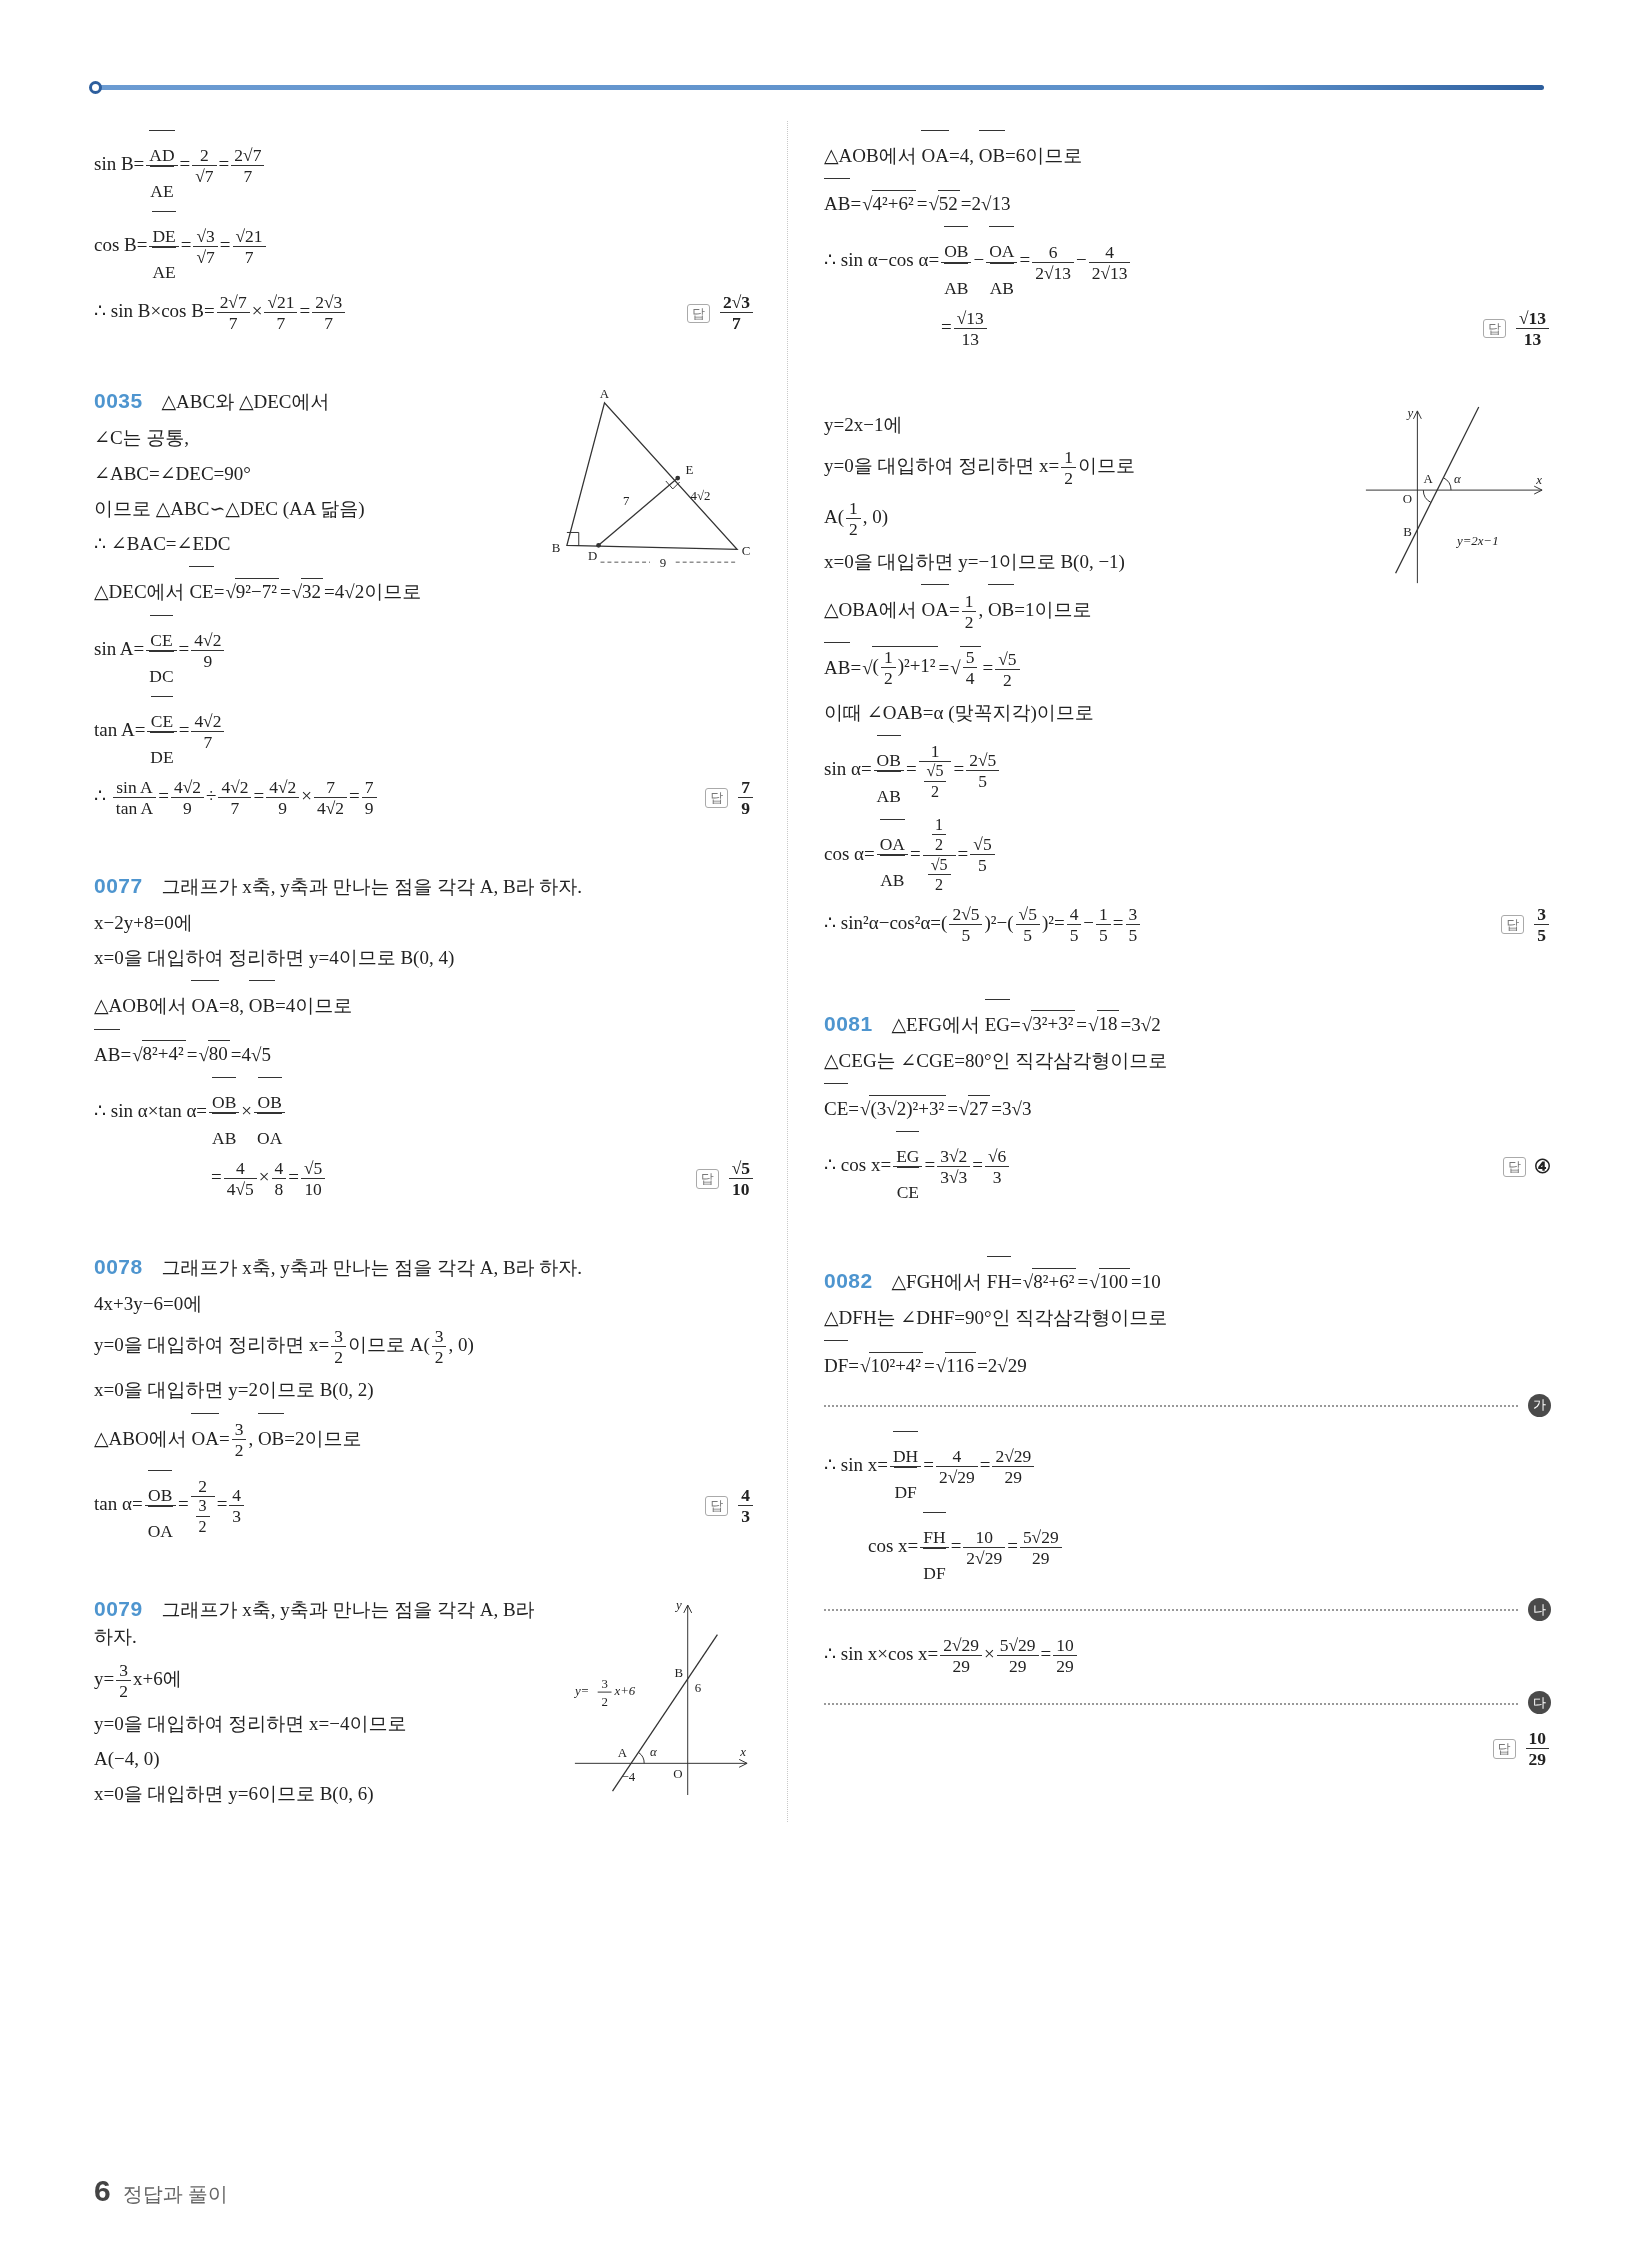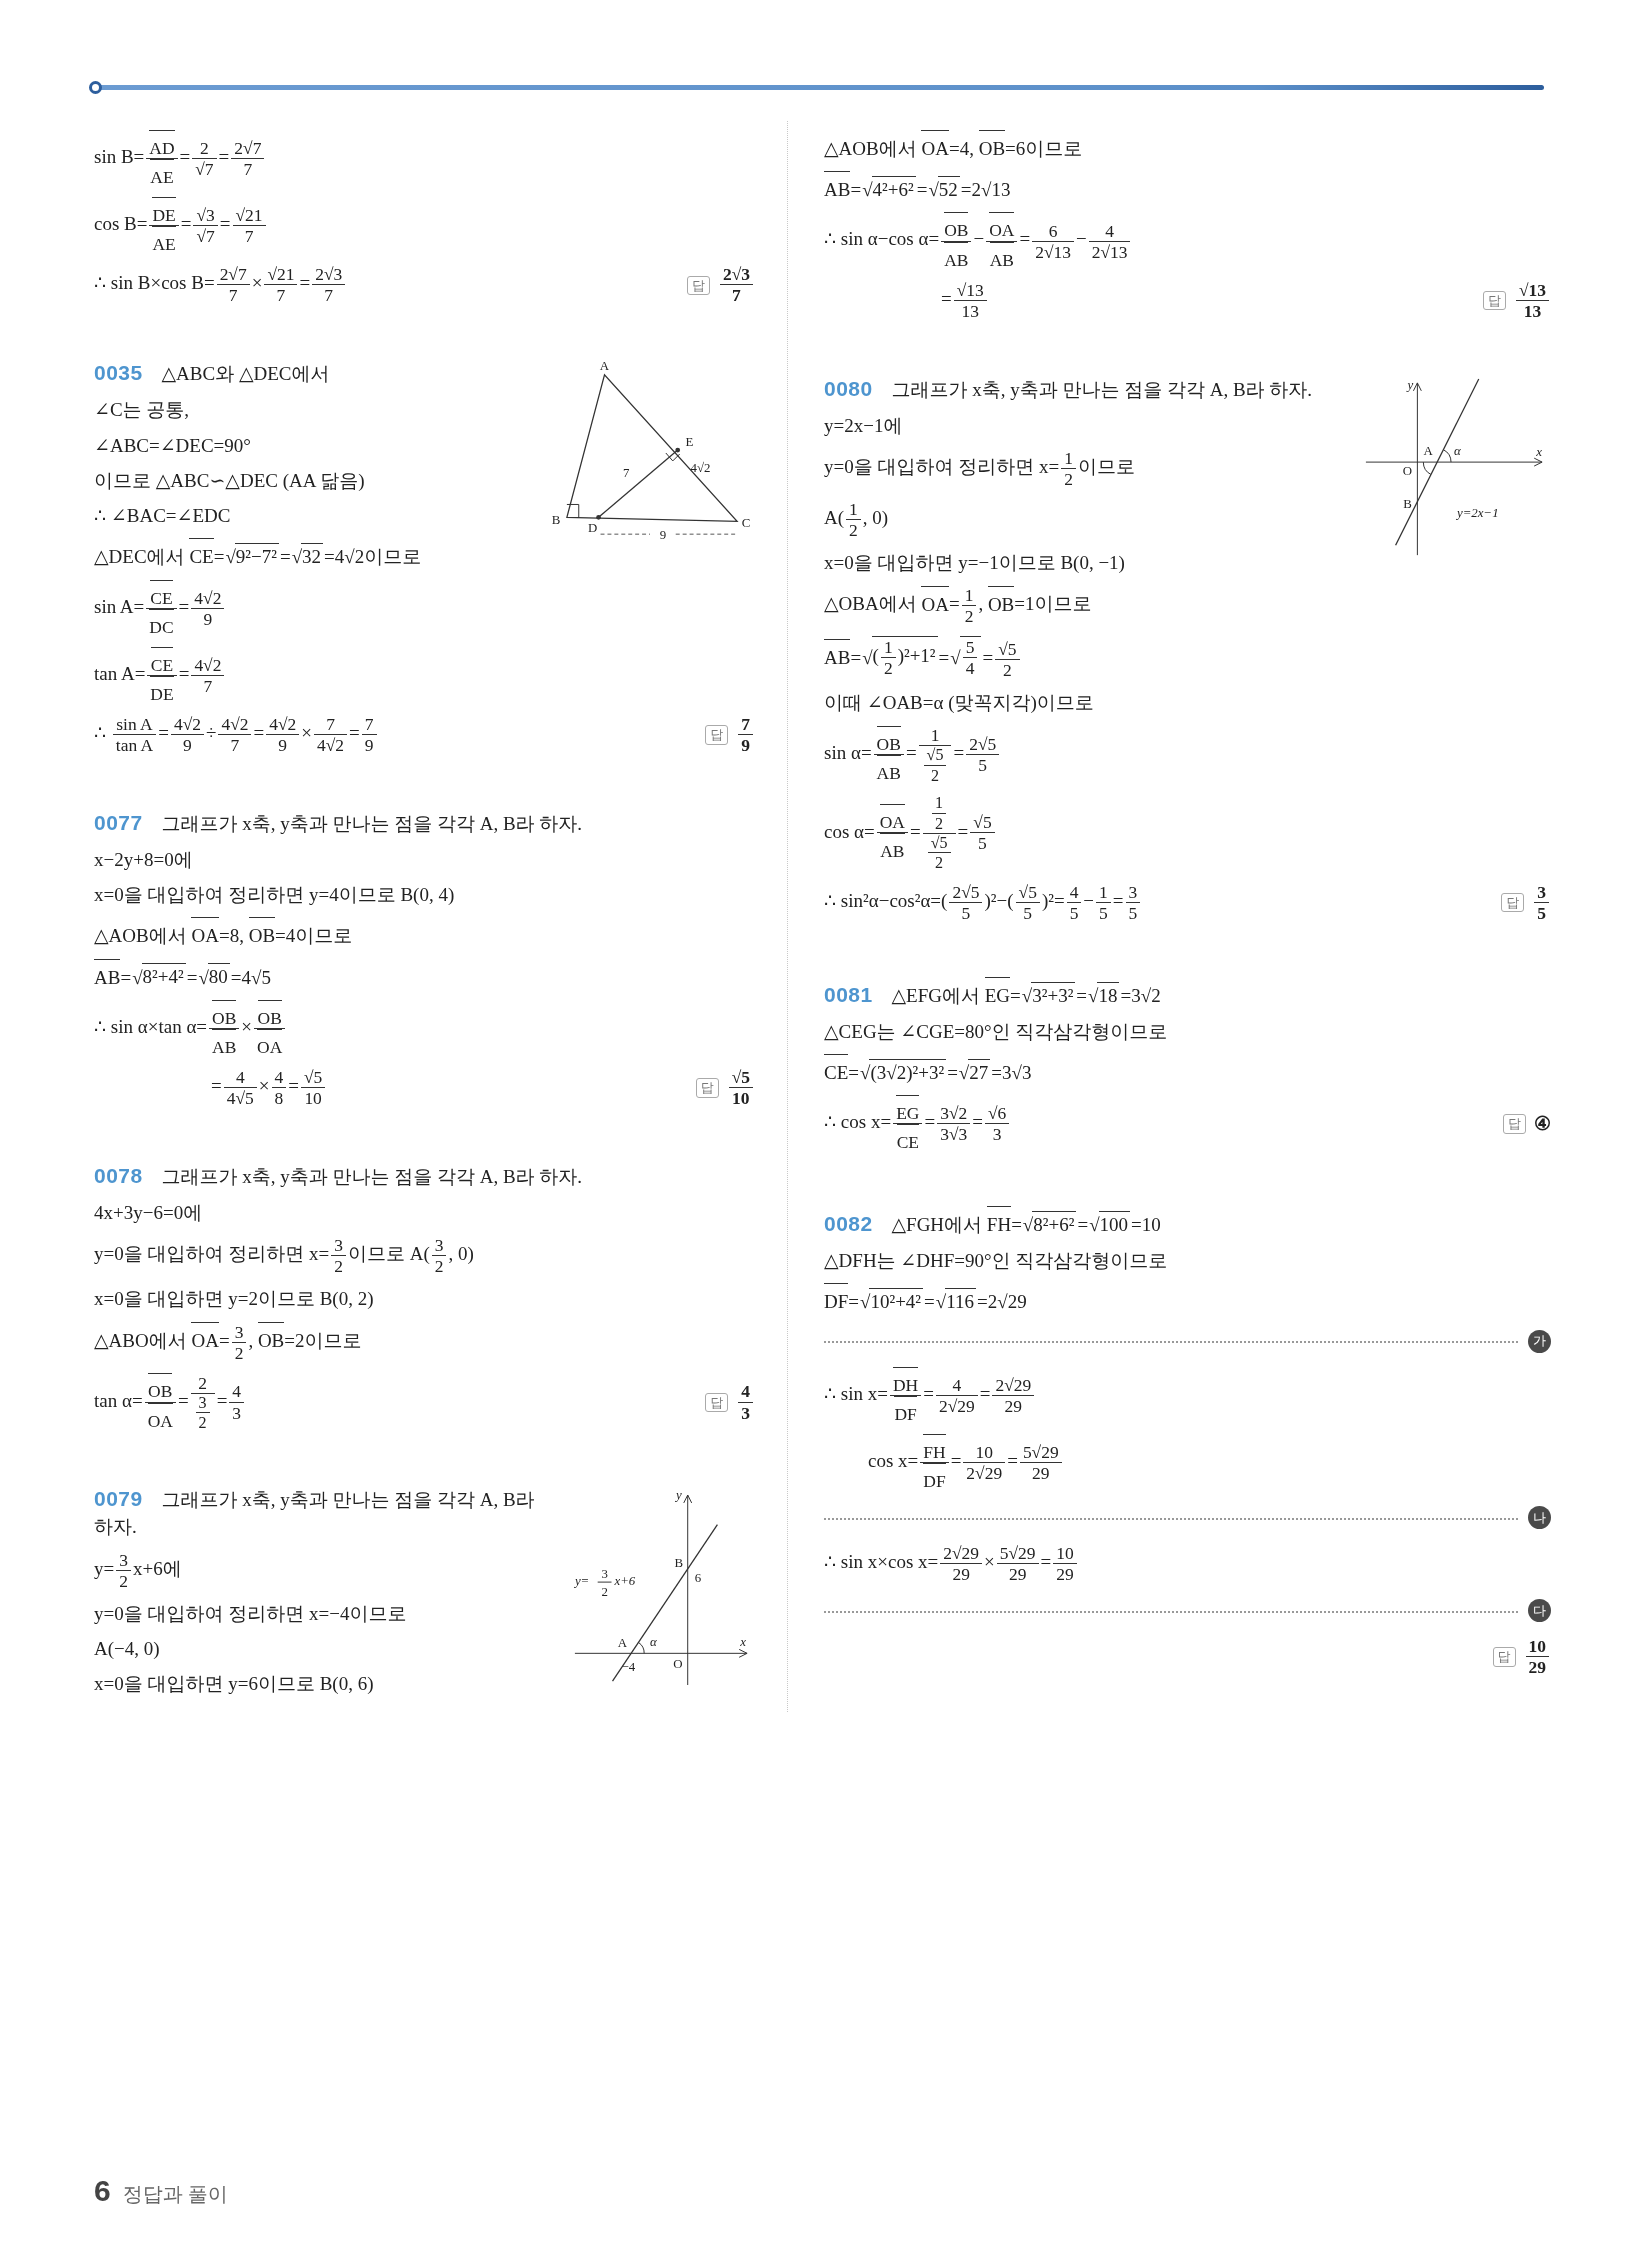--- a/index.html
+++ b/index.html
@@ -32,21 +32,21 @@
   .rule-line{display:flex;align-items:center;margin:14px 0;}
   .dots{flex:1;border-bottom:2px dotted #999;height:2px;margin-right:10px;}
   .step-badge{width:23px;height:23px;border-radius:50%;background:#4a4a4a;color:#fff;
     font-family:"Liberation Sans","DejaVu Sans",sans-serif;font-size:13px;
     display:flex;align-items:center;justify-content:center;flex:0 0 auto;}
   
   .frac{display:inline-flex;flex-direction:column;justify-content:center;vertical-align:middle;
     text-align:center;margin:0 2px;}
   .fr-n{font-size:.92em;line-height:1.15;padding:0 3px;}
   .fr-d{font-size:.92em;line-height:1.2;padding:0 3px;border-top:1.2px solid #333;}
-  .seg{display:inline-block;border-top:1.2px solid #333;padding-top:8px;line-height:1.1;}
+  .seg{display:inline-block;border-top:1.2px solid #333;padding-top:15px;line-height:1.1;}
   .sqrt{display:inline-flex;align-items:center;margin:0 1px;}
   .sq-sym{line-height:1;}
   .sq-rad{border-top:1.2px solid #333;padding:0 2px 0 1px;margin-left:-1px;}
   
   .fig{float:right;margin:0 0 6px 12px;}
   svg .sh{fill:none;stroke:#333;stroke-width:1.3;}
   svg .thin{fill:none;stroke:#333;stroke-width:1;}
   svg .dash{fill:none;stroke:#555;stroke-width:1;stroke-dasharray:4 3;}
   svg text{font-size:13px;fill:#222;font-family:"Liberation Serif","DejaVu Serif",serif;}
   svg .it{font-style:italic;}
@@ -425,24 +425,20 @@
           <path class="thin" d="M66 88 A14 14 0 0 0 73.7 100.5"></path>
           <text class="it" x="53" y="14" text-anchor="middle">y</text>
           <text class="it" x="183" y="82" text-anchor="middle">x</text>
           <text x="50" y="101" text-anchor="middle">O</text>
           <text x="71" y="81" text-anchor="middle">A</text>
           <text class="it" x="97" y="81" text-anchor="start">α</text>
           <text x="50" y="134" text-anchor="middle">B</text>
           <text class="it" x="100" y="143" text-anchor="start">y=2x−1</text>
         </svg>
       </div>
-      <div class="phead">
-        <span class="pnum">0080</span>
-        <span class="pintro math">그래프가 x축, y축과 만나는 점을 각각 A, B라 하자.</span>
-      </div>
       <div class="lines">
           <div class="line">
             <span class="math">y=2x−1에</span>
           </div>
           <div class="line">
             <span class="math">y=0을 대입하여 정리하면 x=<span class="frac">
                 <span class="fr-n">1</span>
                 <span class="fr-d">2</span>
               </span>이므로</span>
           </div>

